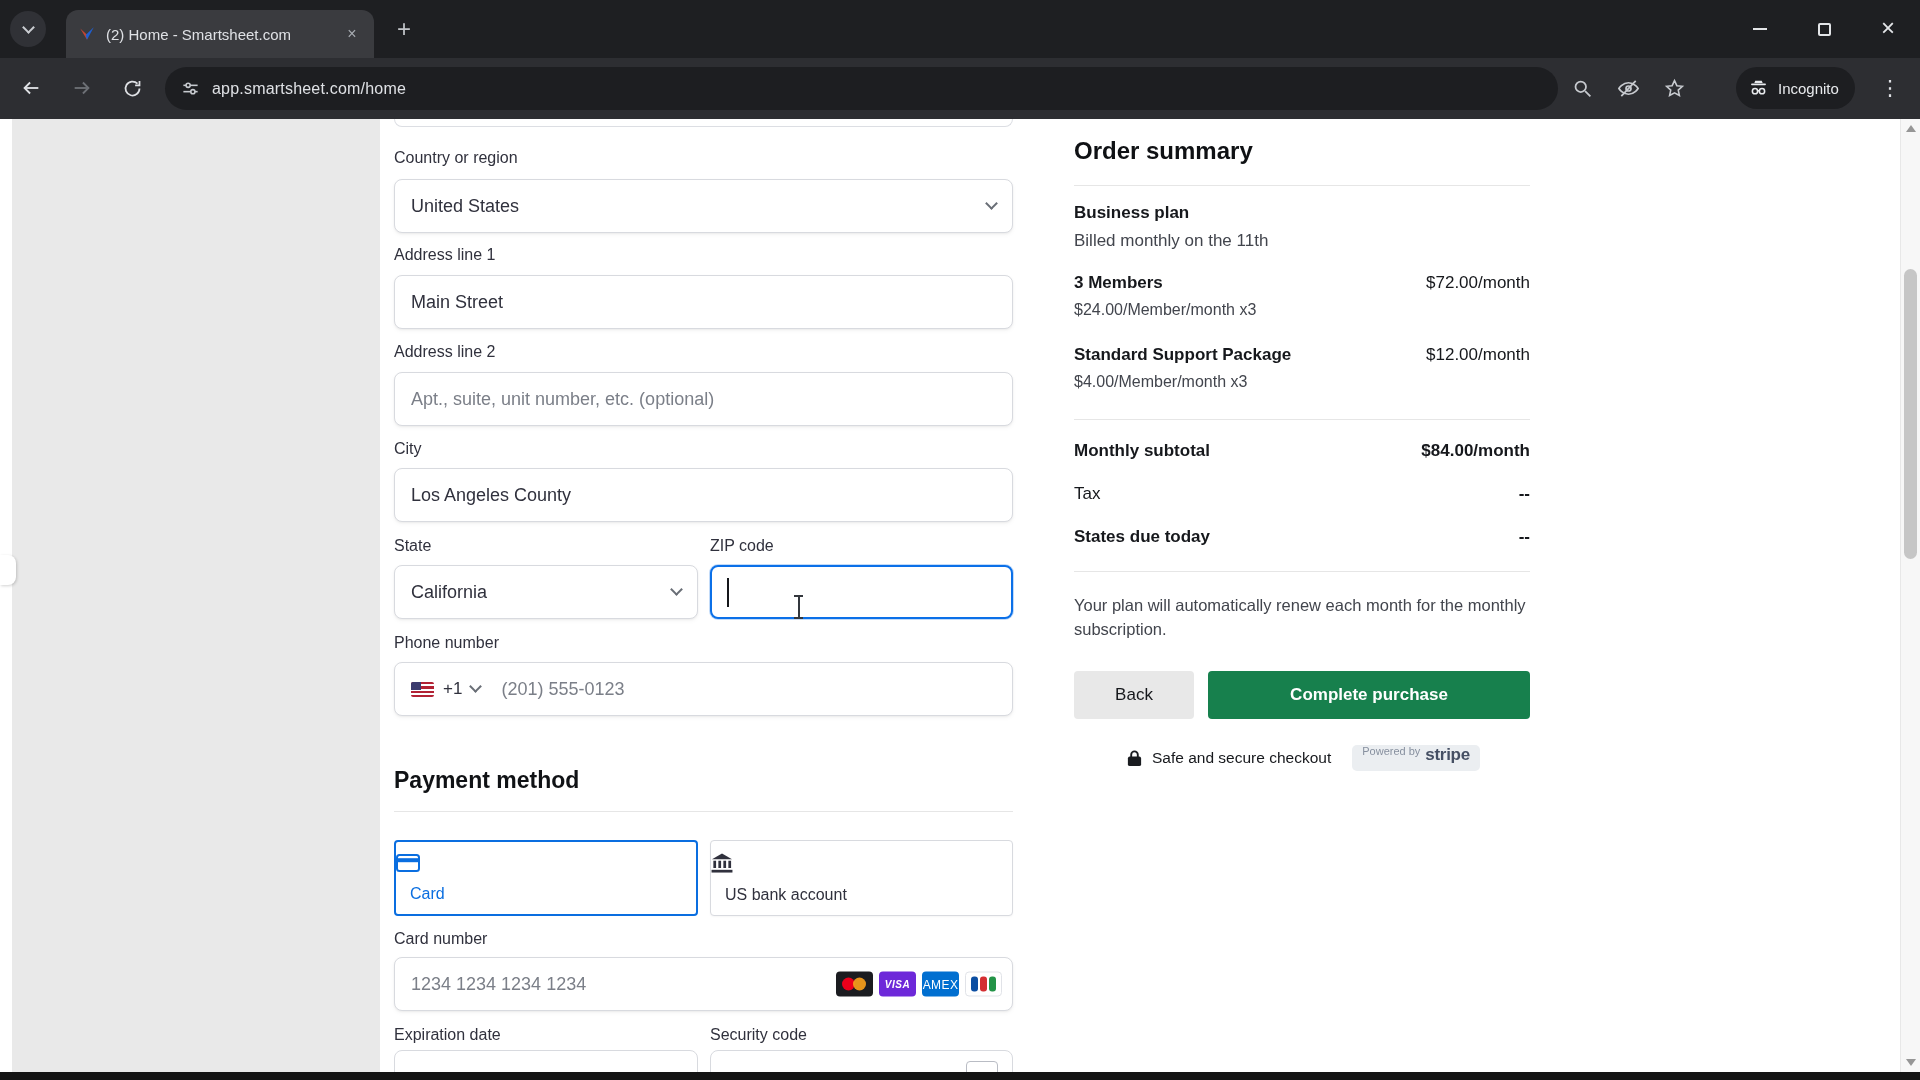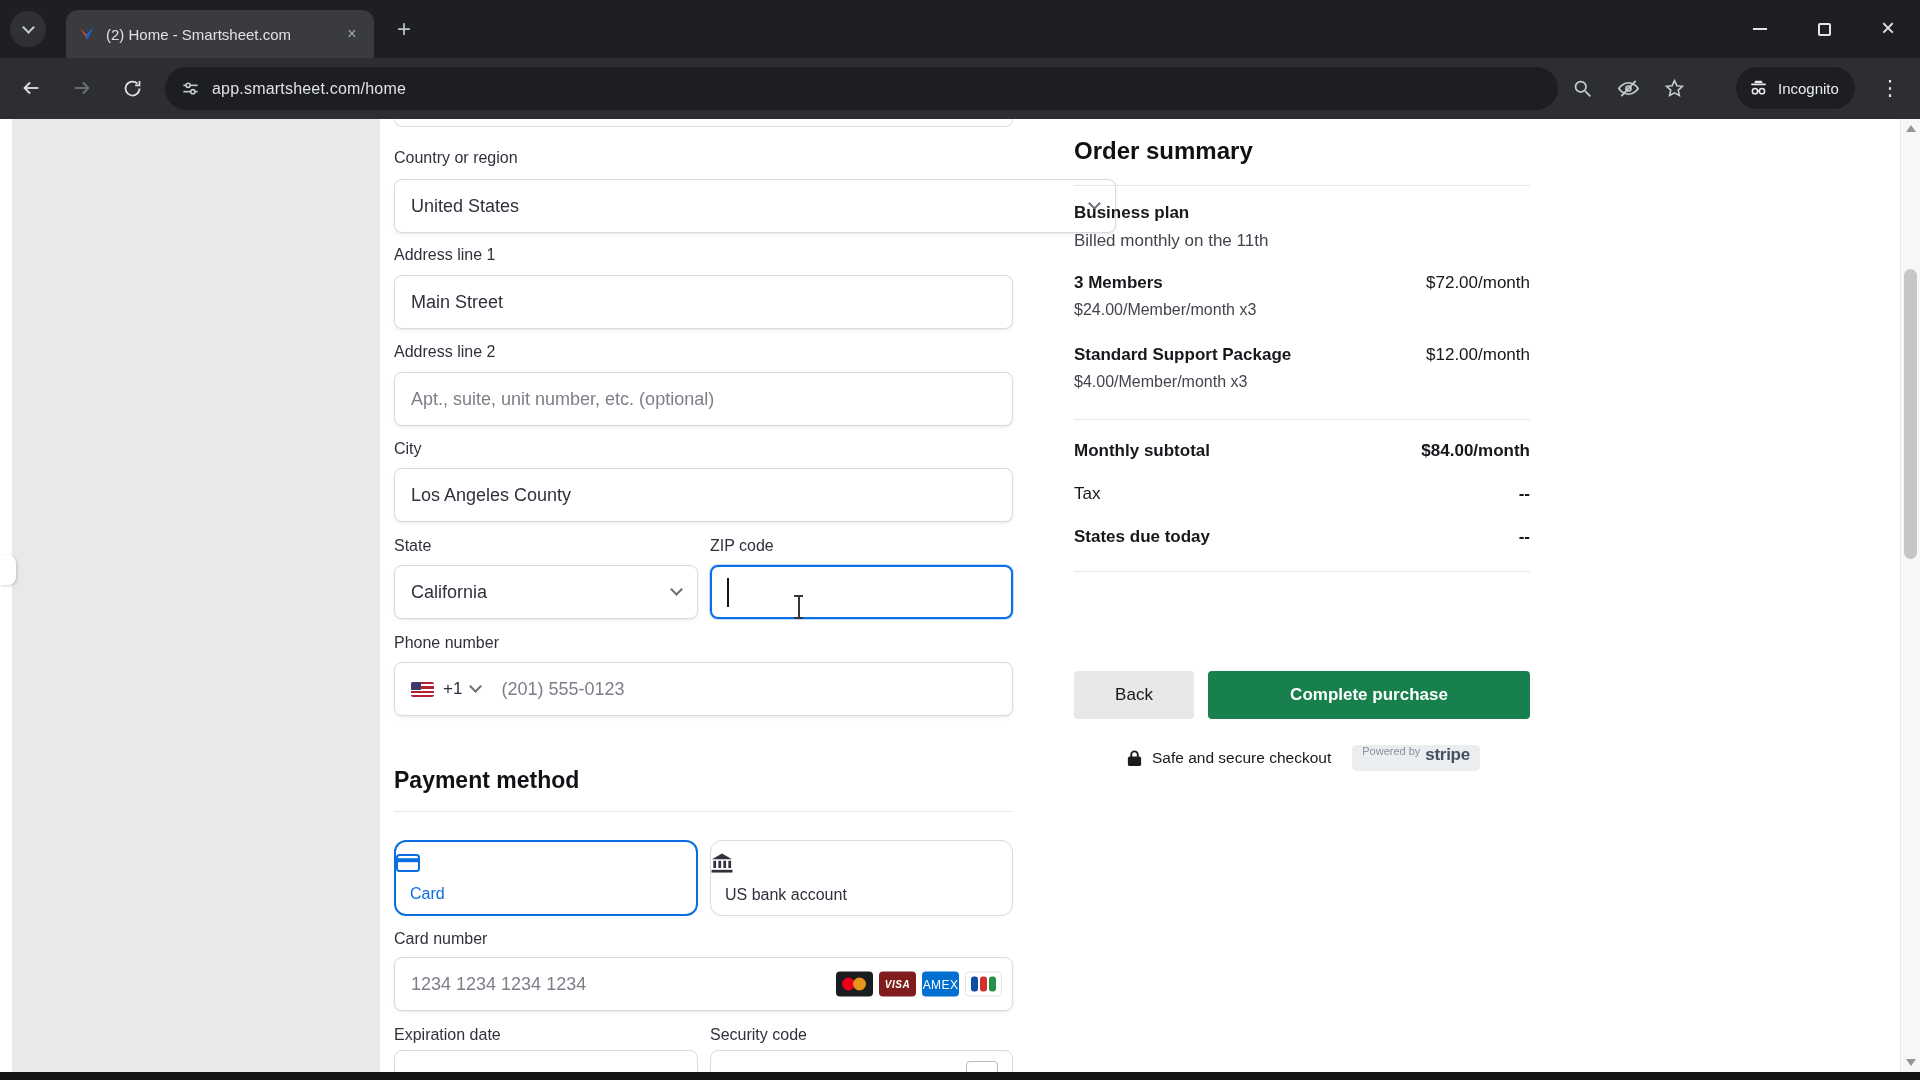--- a/index.html
+++ b/index.html
@@ -57,21 +57,21 @@
   .text-input::placeholder { color:#7b7f88; opacity:1; }
   .select { justify-content:space-between; }
   .sel-chev { width:9px; height:9px; border-right:2px solid #696e76; border-bottom:2px solid #696e76;
               transform:rotate(45deg); margin-top:-6px; }
   .ph { color:#7b7f88; }
 
   .cut-field { position:absolute; left:394px; top:-6px; width:619px; height:14px;
                border:1px solid #dcdee3; border-top:none; border-radius:0 0 8px 8px; }
 
   #country-label { left:394px; top:30px; }
-  #country-select { left:394px; top:60px; width:722px; height:54px; }
+  #country-select { left:394px; top:60px; width:619px; height:54px; }
   #addr1-label { left:394px; top:127px; }
   #addr1-input { left:394px; top:156px; }
   #addr2-label { left:394px; top:224px; }
   #addr2-input { left:394px; top:253px; }
   #city-label { left:394px; top:321px; }
   #city-input { left:394px; top:349px; }
   #state-label { left:394px; top:418px; }
   #zip-label { left:710px; top:418px; }
   #state-select { left:394px; top:446px; width:304px; height:54px; }
   #zip-input { left:710px; top:446px; width:303px; height:54px;
@@ -82,36 +82,36 @@
   .flag { width:23px; height:15px; position:relative; overflow:hidden; border-radius:2px;
           background:repeating-linear-gradient(#b22234 0 2.2px, #fff 2.2px 4.4px); }
   .flag::before { content:""; position:absolute; left:0; top:0; width:10px; height:8px; background:#3c3b6e; }
   .dial { font-size:17px; color:#30313d; }
   .phone-ph { margin-left:12px; }
 
   #payment-heading { position:absolute; left:394px; top:648px; font-size:23px; font-weight:700; color:#101215; }
   .divider { position:absolute; height:1px; background:#e6e6e6; }
   #pm-divider { left:394px; top:692px; width:619px; }
 
-  .pay-tab { position:absolute; top:721px; height:76px; border-radius:12px; background:#fff; padding:12px 0; }
+  .pay-tab { position:absolute; top:721px; height:76px; border-radius:4px; background:#fff; padding:12px 0; }
   #tab-card { left:394px; width:304px; border:2px solid #0a6ee0; }
   #tab-bank { left:710px; width:303px; border:1px solid #d8dadf; box-shadow:0 1px 2px rgba(0,0,0,.04); }
   .pt-label { position:absolute; left:14px; bottom:11px; font-size:16px; }
   #tab-card .pt-label { color:#0a6ee0; }
   #tab-bank .pt-label { color:#30313d; }
 
   #cardnum-label { left:394px; top:811px; }
   #cardnum-input { left:394px; top:838px; width:619px; height:54px; }
   .brands { position:absolute; right:10px; top:50%; transform:translateY(-50%); display:flex; gap:6px; }
   .brand { width:37px; height:25px; border-radius:4px; display:flex; align-items:center; justify-content:center; }
   .mc { background:#1b1c20; position:relative; }
   .mc i { position:absolute; top:6px; width:13px; height:13px; border-radius:50%; }
   .mc .c1 { left:6px; background:#eb001b; }
   .mc .c2 { left:17px; background:#f79e1b; opacity:.92; }
-  .visa { background:#7f1d1d; color:#fff; font-size:10px; font-weight:700; font-style:italic; letter-spacing:.5px; }
+  .visa { background:#6d28d9; color:#fff; font-size:10px; font-weight:700; font-style:italic; letter-spacing:.5px; }
   .amex { background:#016fd0; color:#fff; font-size:12px; font-weight:400; letter-spacing:.4px; }
   .jcb { background:#fff; border:1px solid #e1e3e8; gap:2px; }
   .jcb i { width:7px; height:15px; border-radius:3px; }
   .jcb .j1 { background:#0b4ea2; } .jcb .j2 { background:#d42e32; } .jcb .j3 { background:#239347; }
 
   #exp-label { left:394px; top:907px; }
   #sec-label { left:710px; top:907px; }
   .partial-field { position:absolute; top:931px; height:40px; border:1px solid #d8dadf;
                    border-radius:8px; background:#fff; }
   #exp-partial { left:394px; width:304px; }
@@ -367,20 +367,21 @@
       <div class="row" id="tax-row">
         <span>Tax</span>
         <span class="val">--</span>
       </div>
       <div class="row" id="total-row">
         <span>States due today</span>
         <span>--</span>
       </div>
 
       <div class="divider" id="ord-div3"></div>
+      <div id="renewal-note">Your plan will automatically renew each month for the monthly subscription.</div>
 
       <button class="btn" id="back-btn">Back</button>
       <button class="btn" id="purchase-btn">Complete purchase</button>
 
       <div class="secure-row">
         <svg width="17" height="19" viewBox="0 0 18 20">
           <rect x="2" y="8" width="14" height="10" rx="2" fill="#1a1c20"></rect>
           <path d="M5.5 8.5V6a3.5 3.5 0 0 1 7 0v2.5" fill="none" stroke="#1a1c20" stroke-width="2"></path>
         </svg>
         <span class="secure-text">Safe and secure checkout</span>

